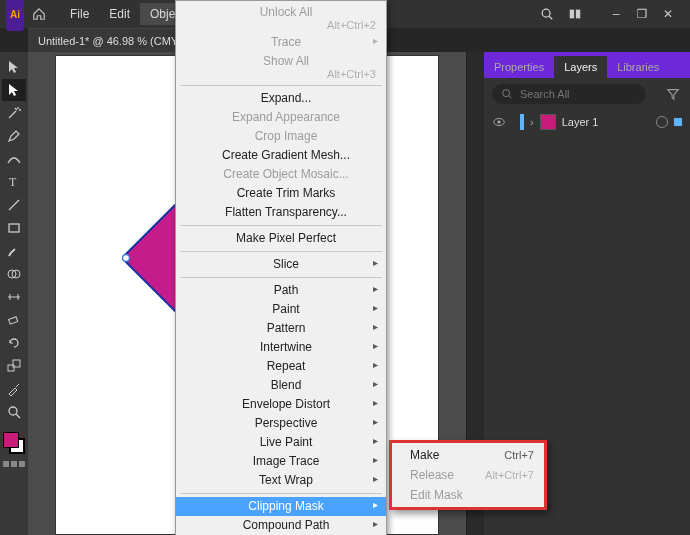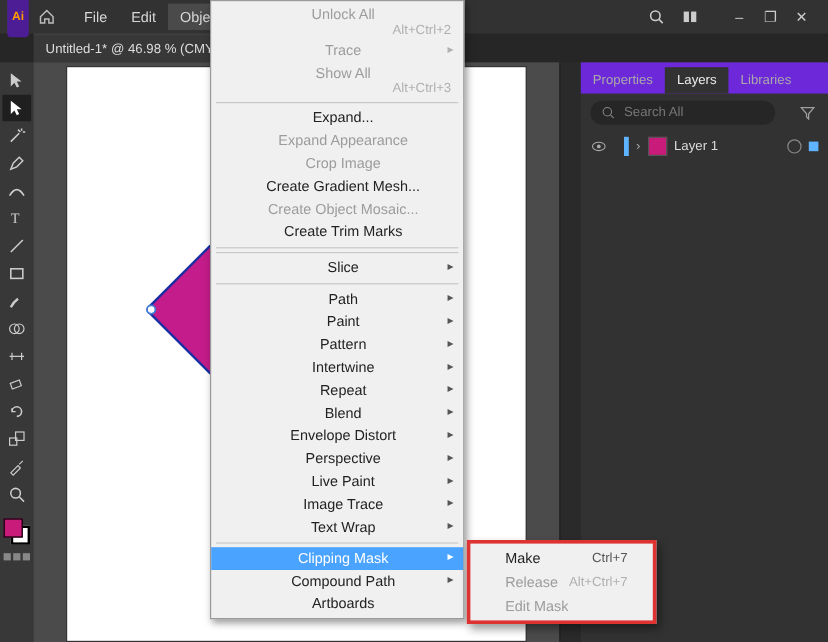--- a/index.html
+++ b/index.html
@@ -232,27 +232,27 @@
   .dd-item.disabled .shortcut { color:#b0b0b0; }
   .dd-item .chev { position:absolute; right:8px; color:#555; font-size:10px; }
   .dd-item.disabled .chev { color:#b0b0b0; }
   .dd-sep { height:1px; background:#c8c8c8; margin:3px 4px; }
   .dd-item.highlight { background:#4aa3ff; color:#fff; }
   .dd-item.highlight .chev { color:#fff; }
 
   
   .submenu {
     position:absolute;
-    top: 450px;
+    top: 440px;
     left: 389px;
     width: 158px;
     background:#f0f0f0;
     border: 3px solid #d33;
     box-shadow: 3px 4px 7px rgba(0,0,0,.4);
-    padding: 2px 11px;
+    padding: 2px 0;
     z-index: 40;
   }
   .sub-item {
     display:flex;
     padding: 3px 10px 3px 18px;
     min-height: 18px;
     align-items:center;
     font-size:12px;
     color:#222;
   }
@@ -478,21 +478,27 @@
     </div>
     <div class="dd-item">
       <span>Create Gradient Mesh...</span>
     </div>
     <div class="dd-item disabled">
       <span>Create Object Mosaic...</span>
     </div>
     <div class="dd-item">
       <span>Create Trim Marks</span>
     </div>
+    <div class="dd-item">
+      <span>Flatten Transparency...</span>
+    </div>
     <div class="dd-sep"></div>
+    <div class="dd-item">
+      <span>Make Pixel Perfect</span>
+    </div>
     <div class="dd-sep"></div>
     <div class="dd-item">
       <span>Slice</span>
       <span class="chev">▸</span>
     </div>
     <div class="dd-sep"></div>
     <div class="dd-item">
       <span>Path</span>
       <span class="chev">▸</span>
     </div>

